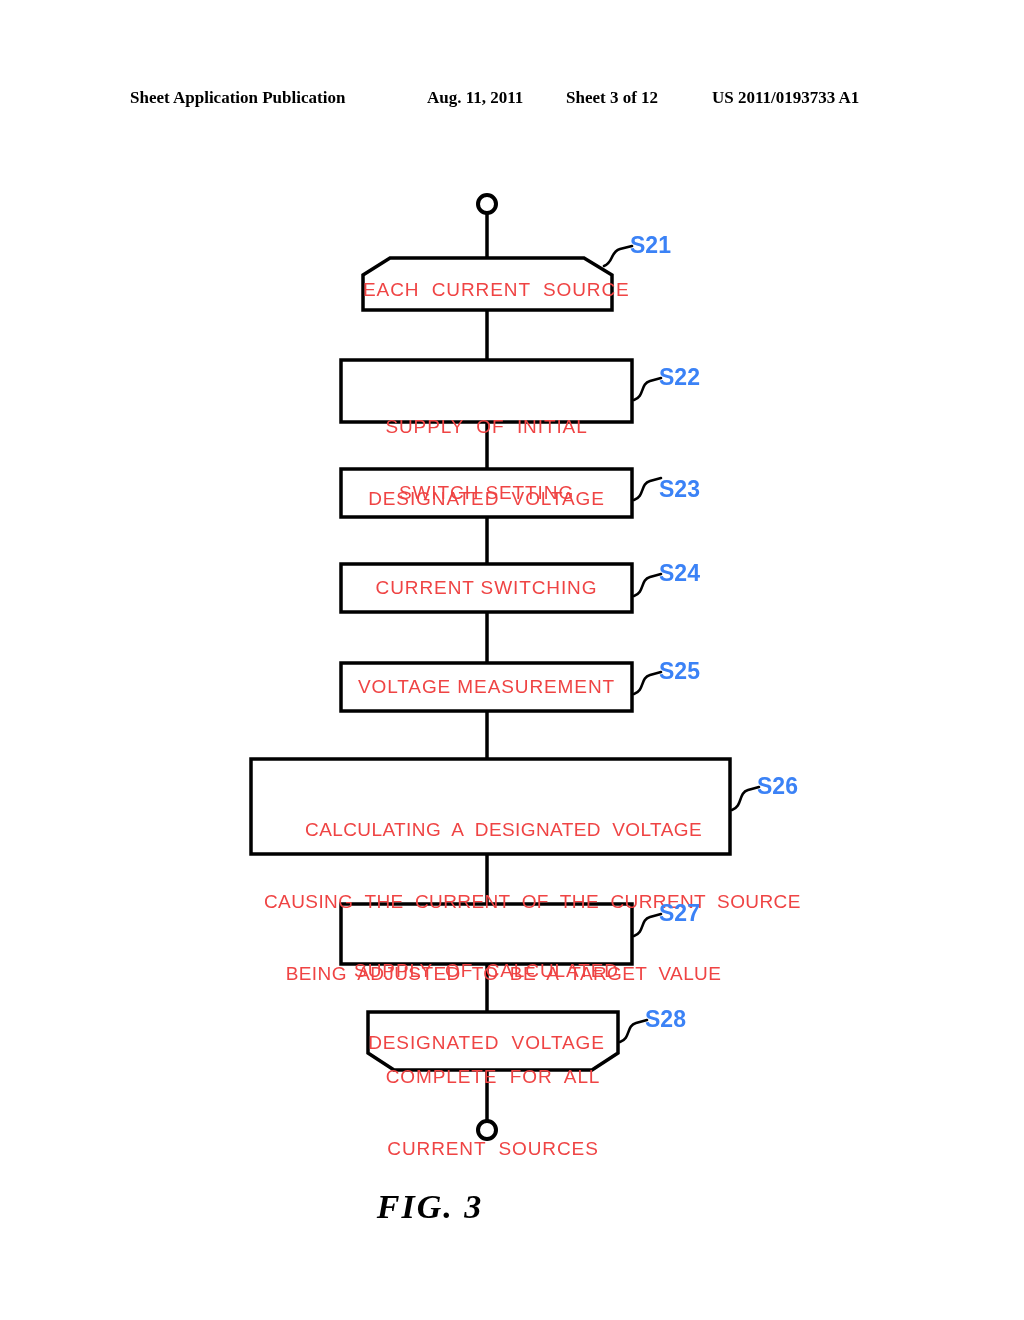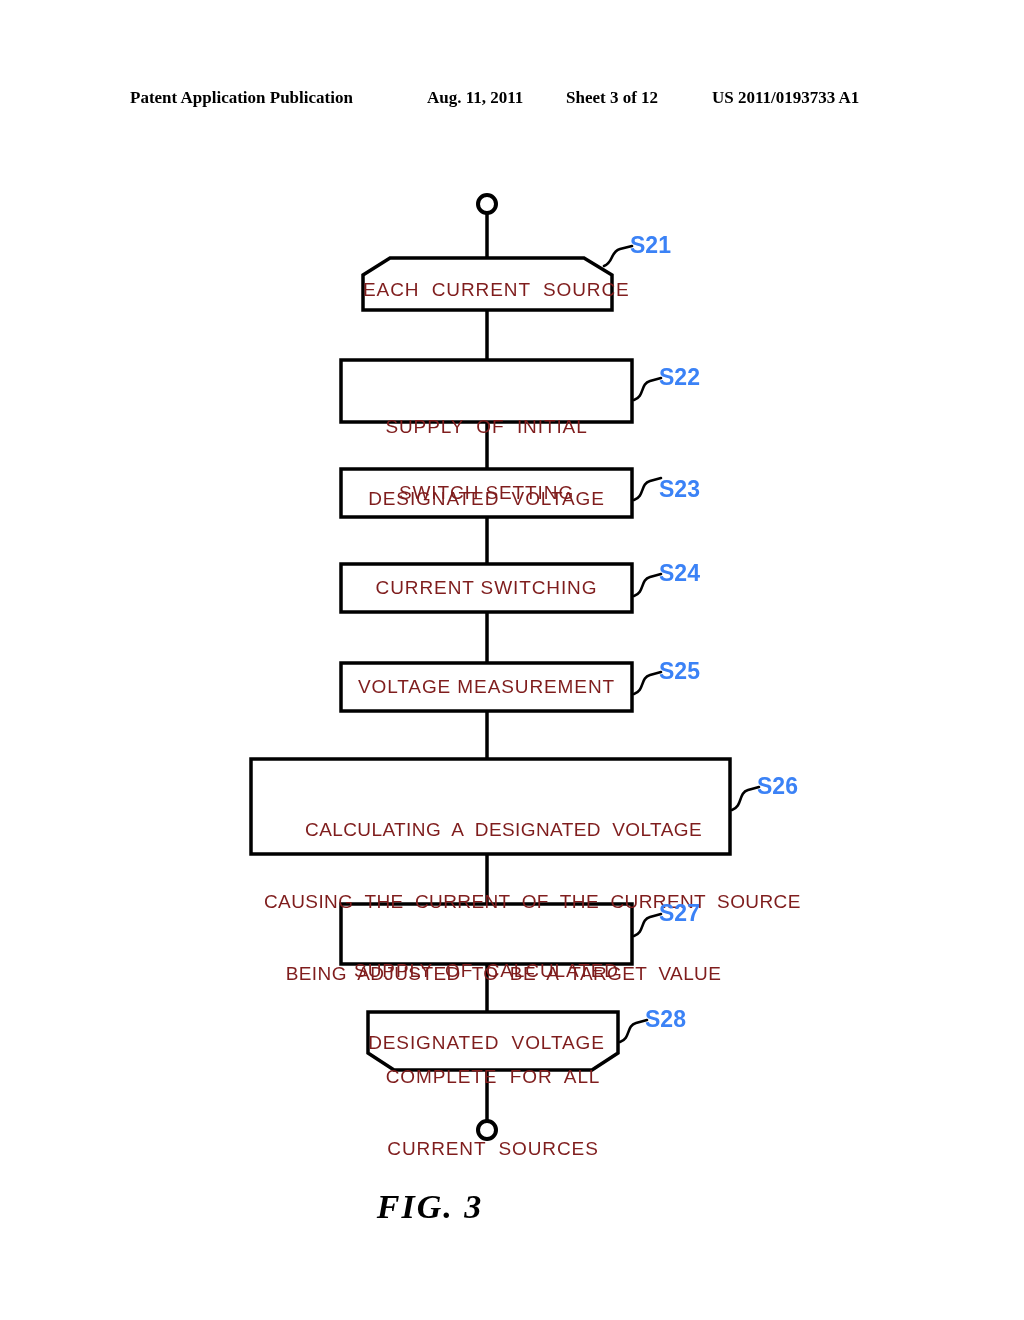--- a/index.html
+++ b/index.html
@@ -65,21 +65,21 @@
   }
 
   
   .node-text {
     position: absolute;
     text-align: center;
     font-family: "Liberation Sans", sans-serif;
     font-size: 19px;
     line-height: 24px;
     letter-spacing: 0.9px;
-    color: #7f1d1d;
+    color: #ef4444;
     white-space: pre;
     pointer-events: none;
   }
   .node-text.tight {
     letter-spacing: 0.4px;
     margin-left: 13px;
   }
 
   .step-label {
     position: absolute;
@@ -100,21 +100,21 @@
     font-style: italic;
     font-weight: bold;
     font-size: 34px;
     letter-spacing: 2px;
   }
 </style>
 </head>
 <body>
 
 <div id="page-header">
-  <span class="hdr-pub">Patent Application Publication</span>
+  <span class="hdr-pub">Sheet Application Publication</span>
   <span class="hdr-date">Aug. 11, 2011</span>
   <span class="hdr-sheet">Sheet 3 of 12</span>
   <span class="hdr-docnum">US 2011/0193733 A1</span>
 </div>
 
 <div id="figure-canvas">
 
   <svg id="figure-svg" width="1024" height="1320" viewBox="0 0 1024 1320">
 
     <g stroke="#000" stroke-width="3.5" fill="none">

